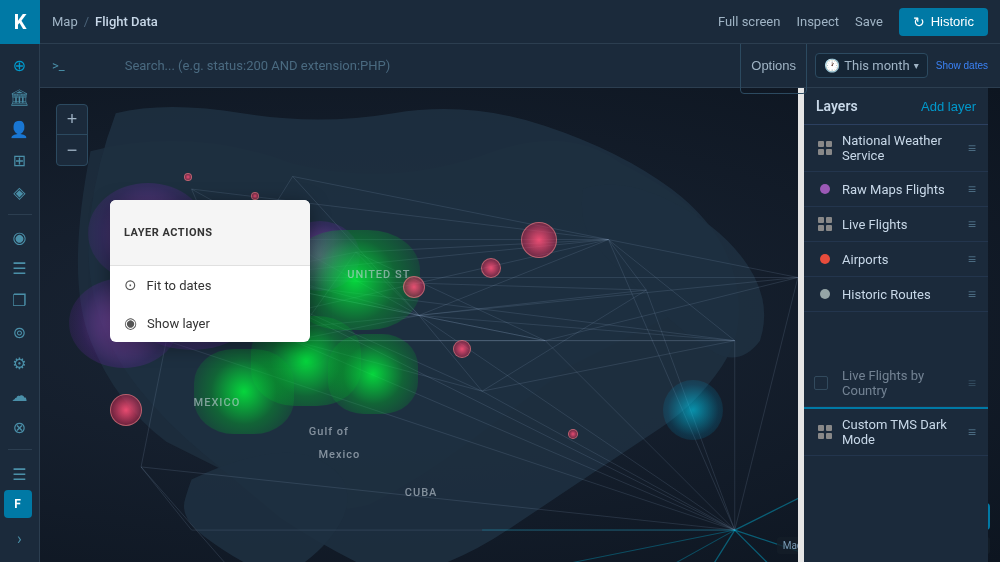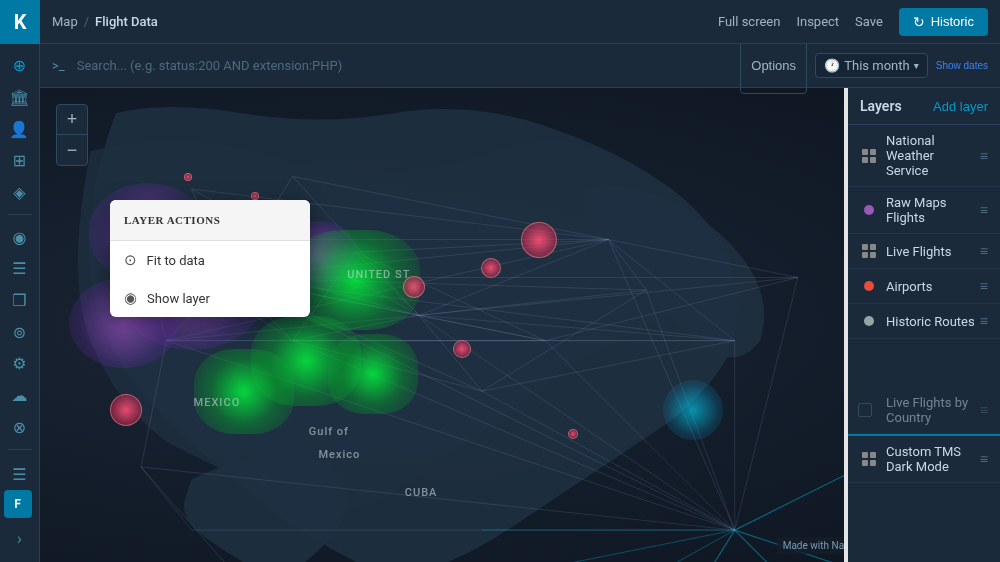--- a/index.html
+++ b/index.html
@@ -38,21 +38,21 @@
 
     
     .search-bar {
       position: absolute; top: 44px; left: 40px; right: 0; height: 44px;
       background: #1b2a3b; display: flex; align-items: center;
       border-bottom: 1px solid #2c3e50; z-index: 99; padding: 0 12px; gap: 8px;
     }
     .search-prompt { color: #4a8fa8; font-size: 13px; margin-right: 4px; }
     .search-input-area {
       flex: 1; display: flex; 
-      color: #7a9bb5; font-size: 13px;
+      color: #7a9bb5; font-size: 13px; margin-left: 48px;
     }
     .search-placeholder { color: #4a6a80; }
     .options-btn {
       background: none; border: 1px solid #2c4a60; color: #a0b4c5;
       border-radius: 4px; padding: 20px 10px; font-size: 13px; cursor: pointer;
     }
     .time-selector {
       display: flex; align-items: center; gap: 4px;
       background: #152535; border: 1px solid #2c4a60; border-radius: 4px;
       padding: 4px 8px; color: #a0b4c5; font-size: 13px; cursor: pointer;
@@ -151,22 +151,22 @@
 
     
     .goto-btn {
       position: absolute; bottom: 32px; right: 10px;
       background: #0079a5; color: white; border: none; border-radius: 4px;
       padding: 6px 14px; font-size: 13px; cursor: pointer;
     }
 
     
     .layers-panel {
-      position: absolute; top: 0; right: 0; width: 156px;
-      background: #1b2a3b; border-left: 4px solid #e5e5e5;
+      position: absolute; top: 0; right: 12px; width: 190px;
+      background: #1b2a3b; border-left: 6px solid #e5e5e5;
       z-index: 50;
     }
     .layers-header {
       display: flex; align-items: center; justify-content: space-between;
       padding: 10px 12px; border-bottom: 1px solid #2c4060;
     }
     .layers-title { color: #c8d8e8; font-size: 14px; font-weight: 600; }
     .add-layer-btn {
       color: #0099cc; font-size: 13px; cursor: pointer; background: none; border: none;
     }
@@ -200,24 +200,23 @@
       height: 2px; background: #0079a5; margin: 0;
     }
 
     
     .layer-actions-popup {
       position: absolute; top: 200px; left: 110px; width: 200px;
       background: white; border-radius: 6px; box-shadow: 0 4px 20px rgba(0,0,0,0.4);
       z-index: 200; overflow: hidden;
     }
     .layer-actions-header {
-      background: #f5f5f5; padding: 14px 14px;
+      background: #f5f5f5; padding: 26px 14px;
       font-size: 11px; font-weight: 700; color: #333; letter-spacing: 0.5px;
       border-bottom: 1px solid #e0e0e0;
-      font-family: Liberation Serif, serif;
     }
     .layer-action-item {
       display: flex; align-items: center; padding: 10px 14px; gap: 10px;
       cursor: pointer; color: #333; font-size: 13px;
     }
     .action-icon { font-size: 15px; color: #555; }
 
     
     .map-text {
       position: absolute; color: rgba(200,210,220,0.6); font-size: 11px;
@@ -490,19 +489,19 @@
     </div>
     <span class="layer-label">Custom TMS Dark Mode</span>
     <span class="layer-drag">≡</span>
   </div>
 </div>
 
 <div class="layer-actions-popup">
   <div class="layer-actions-header">LAYER ACTIONS</div>
   <div class="layer-action-item">
     <span class="action-icon">⊙</span>
-    <span>Fit to data</span>
+    <span>Fit to dates</span>
   </div>
   <div class="layer-action-item">
     <span class="action-icon">◉</span>
     <span>Show layer</span>
   </div>
 </div>
 
 </body></html>

